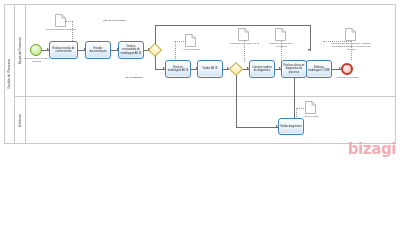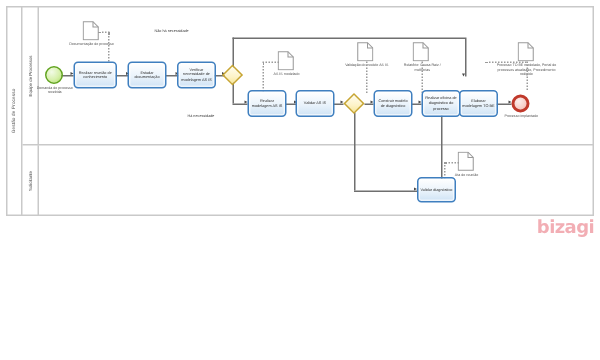--- a/index.html
+++ b/index.html
@@ -63,21 +63,21 @@
          border-left:2.4px solid #4a4a4a;}
   .arrow.down{border:none;border-left:1.6px solid transparent;
               border-right:1.6px solid transparent;border-top:2.4px solid #4a4a4a;}
 
   
   .lbl{position:absolute;font-size:2.5px;color:#3a3a3a;white-space:nowrap;}
   .doclbl{position:absolute;font-size:2.4px;line-height:1.25;color:#555;
           text-align:center;}
 
   
-  .wm{position:absolute;right:4px;bottom:6px;font-size:12px;font-weight:bold;
+  .wm{position:absolute;right:4px;bottom:6px;font-size:15px;font-weight:bold;
       color:#f0a0a8;letter-spacing:-.4px;opacity:.85;
       font-family:"DejaVu Sans",sans-serif;}
 </style>
 </head>
 <body>
 
 <div id="canvas">
 
   <div class="pool" style="left:4px;top:4px;width:392px;height:140px;"></div>
 

